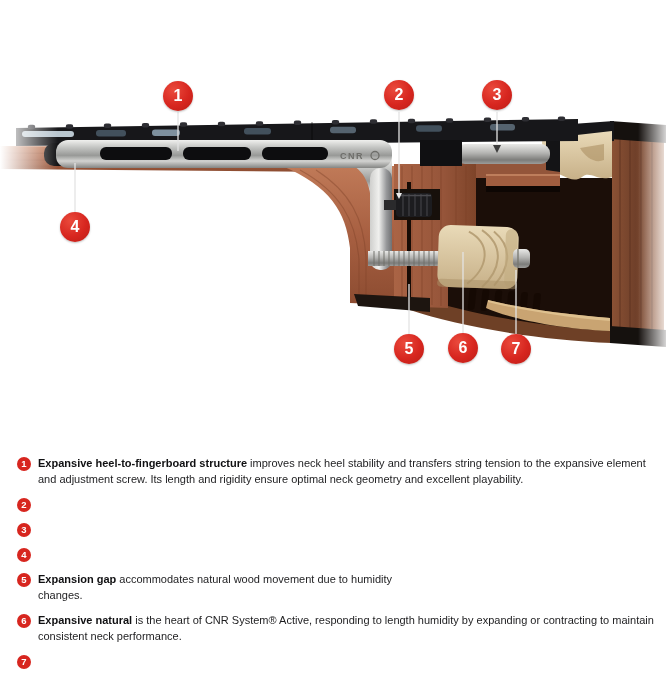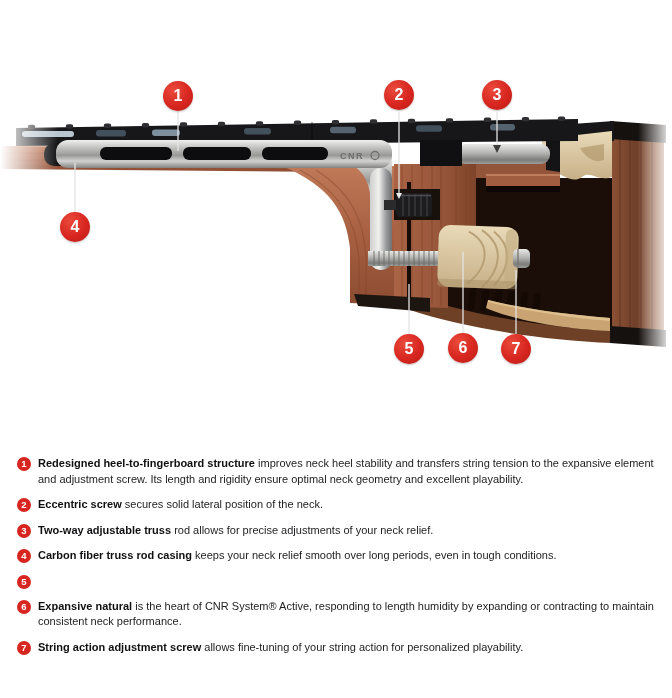--- a/index.html
+++ b/index.html
@@ -244,39 +244,37 @@
         <div class="callout" style="left: 60px; top: 212px;">4</div>
         <div class="callout" style="left: 394px; top: 334px;">5</div>
         <div class="callout" style="left: 448px; top: 333px;">6</div>
         <div class="callout" style="left: 501px; top: 334px;">7</div>
       </div>
   </div>
 
   <div class="legend" id="legend">
       <div class="legend-item">
         <span class="lnum">1</span>
-        <div class="ltext"><b>Redesigned heel-to-fingerboard structure</b> <span class="body">improves neck heel stability and transfers string tension to the expansive element and adjustment screw. Its length and rigidity ensure optimal neck geometry and excellent playability.</span></div>
+        <div class="ltext"><b>Expansive heel-to-fingerboard structure</b> <span class="body">improves neck heel stability and transfers string tension to the expansive element and adjustment screw. Its length and rigidity ensure optimal neck geometry and excellent playability.</span></div>
       </div>
       <div class="legend-item">
         <span class="lnum">2</span>
-        <div class="ltext"><b>Eccentric screw</b> <span class="body">secures solid lateral position of the neck.</span></div>
       </div>
       <div class="legend-item">
         <span class="lnum">3</span>
-        <div class="ltext"><b>Two-way adjustable truss</b> <span class="body">rod allows for precise adjustments of your neck relief.</span></div>
       </div>
       <div class="legend-item">
         <span class="lnum">4</span>
-        <div class="ltext"><b>Carbon fiber truss rod casing</b> <span class="body">keeps your neck relief smooth over long periods, even in tough conditions.</span></div>
       </div>
       <div class="legend-item">
         <span class="lnum">5</span>
+        <div class="ltext"><b>Expansion gap</b> <span class="body">accommodates natural wood movement due to humidity
+changes.</span></div>
       </div>
       <div class="legend-item">
         <span class="lnum">6</span>
         <div class="ltext"><b>Expansive natural</b> <span class="body">is the heart of CNR System® Active, responding to length humidity by expanding or contracting to maintain consistent neck performance.</span></div>
       </div>
       <div class="legend-item">
         <span class="lnum">7</span>
-        <div class="ltext"><b>String action adjustment screw</b> <span class="body">allows fine-tuning of your string action for personalized playability.</span></div>
       </div>
     </div>
 </div>
 
 </body></html>

